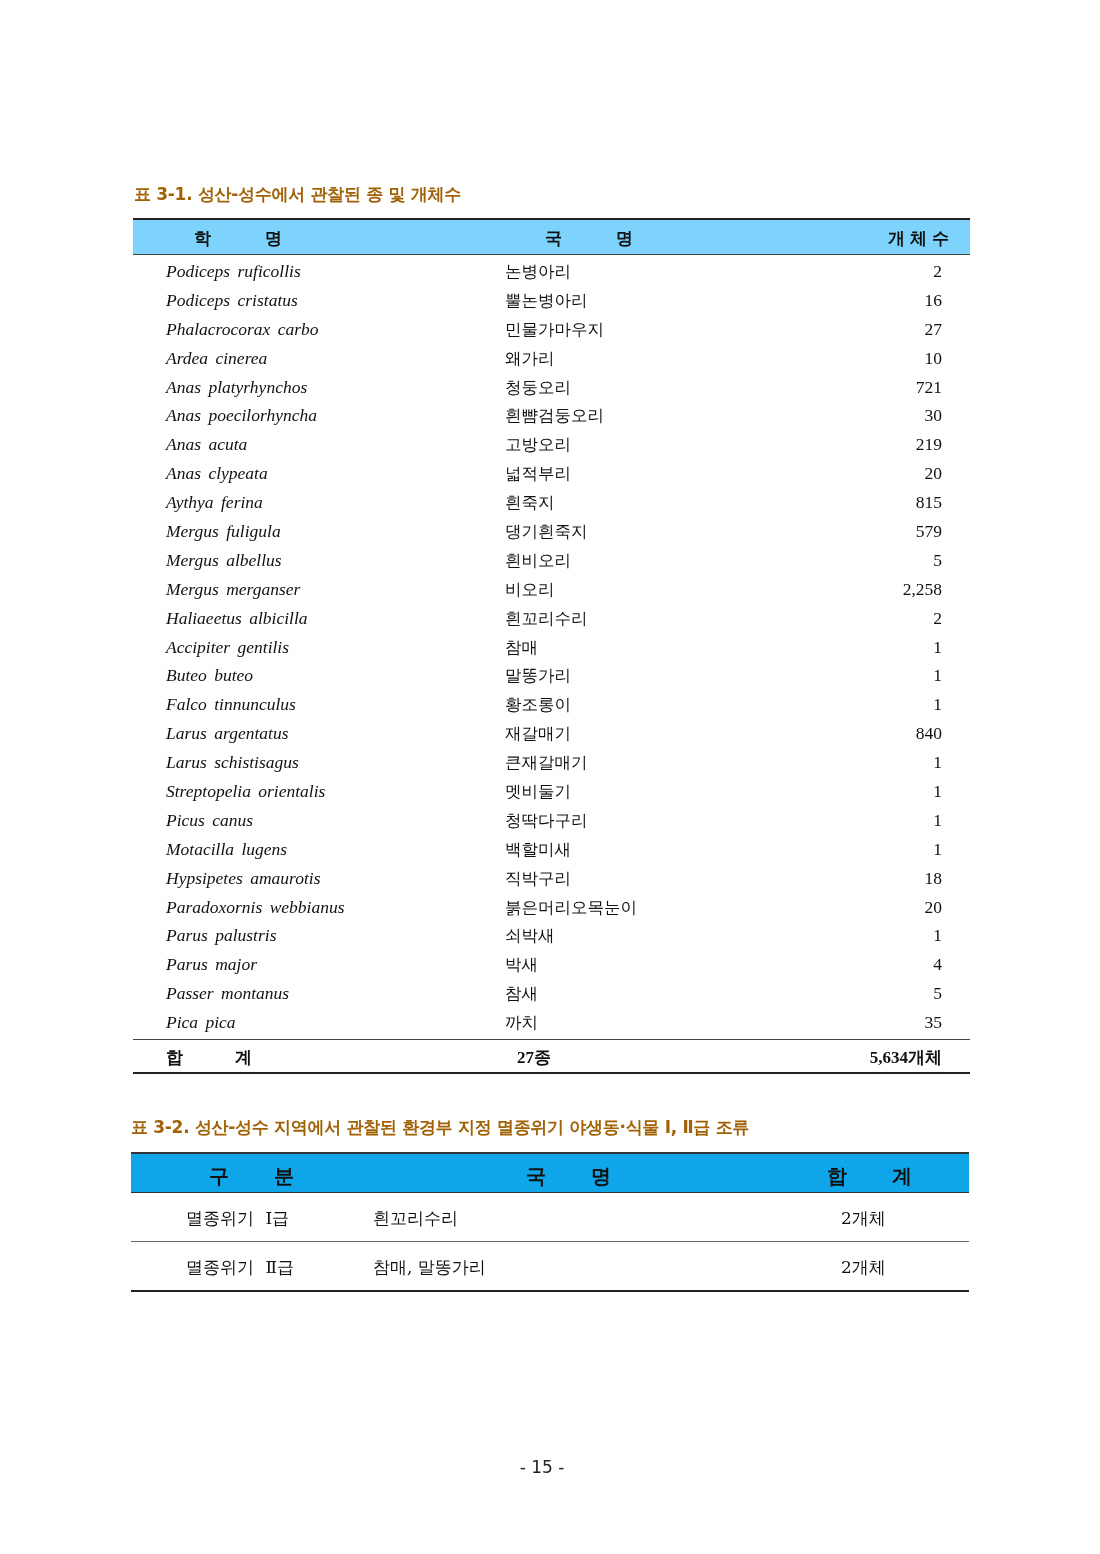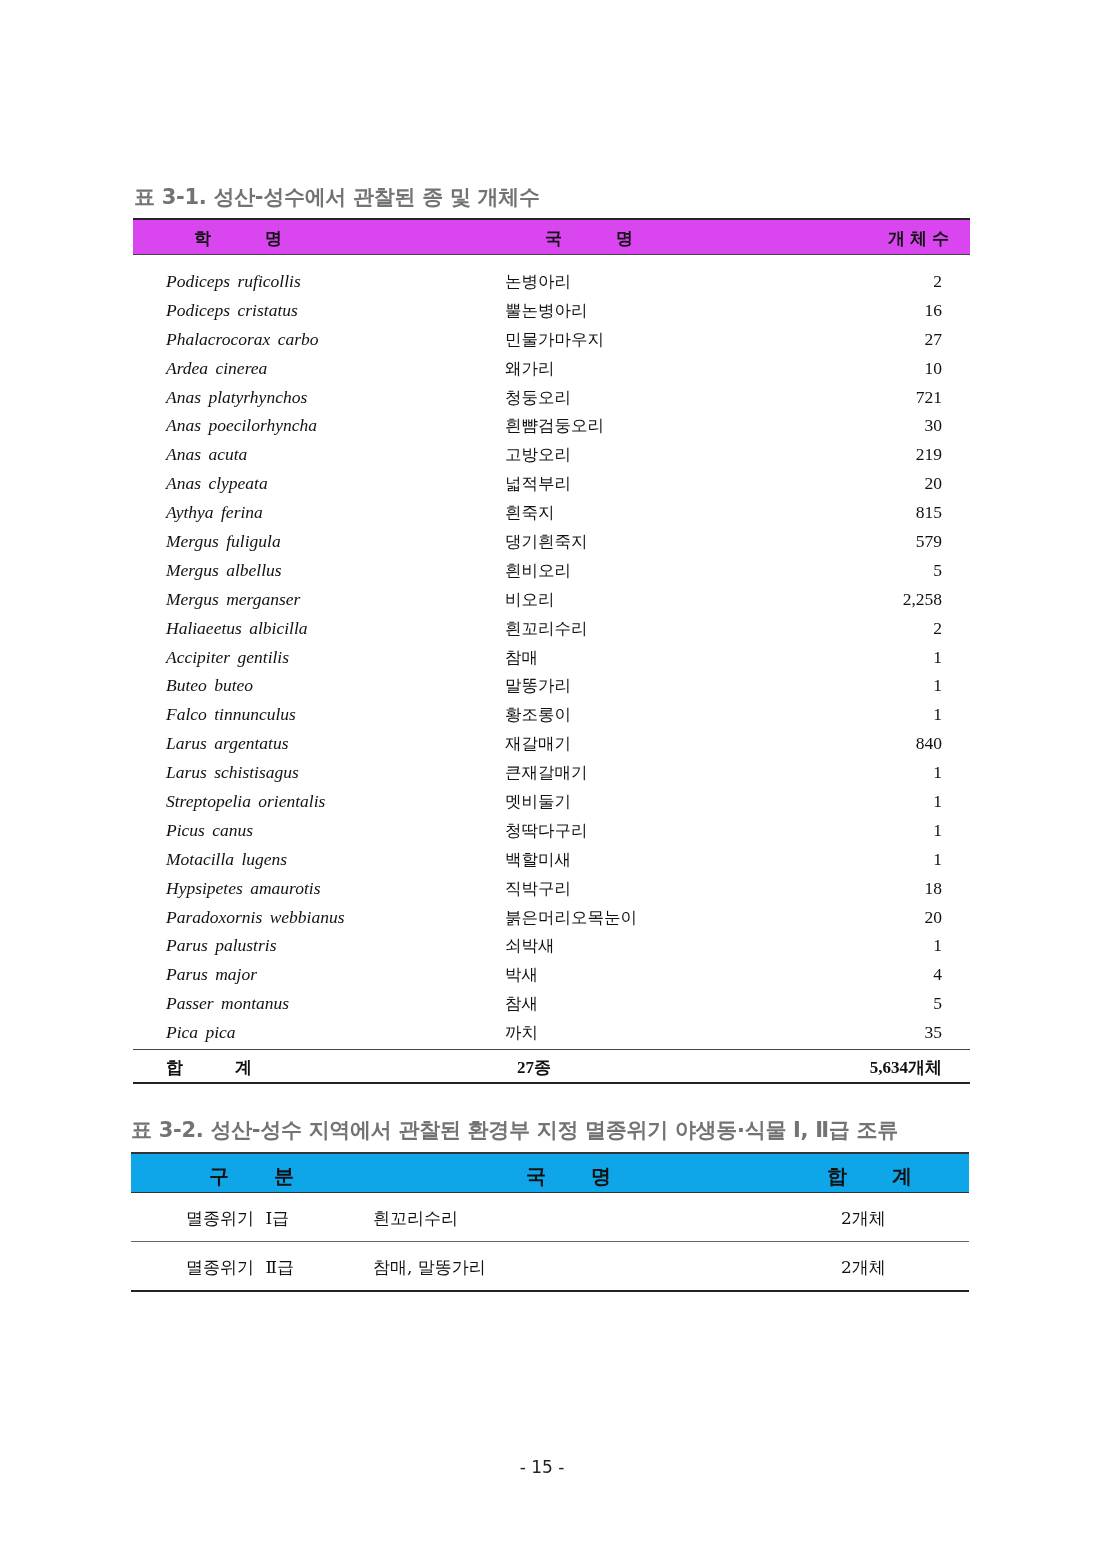--- a/index.html
+++ b/index.html
@@ -1,45 +1,45 @@
 <!DOCTYPE html>
 <html><head>
   <meta charset="utf-8">
   <style>
     html, body { margin: 0; padding: 0; background: #ffffff; }
     body { width: 1100px; height: 1554px; position: relative; overflow: hidden; color: #111; }
     .caption {
       position: absolute;
       font-family: "DejaVu Sans", sans-serif;
       font-weight: bold;
-      font-size: 21px;
-      color: #737373;
+      font-size: 17px;
+      color: #a16207;
       letter-spacing: -0.3px;
     }
     #cap1 { left: 134px; top: 183px; }
     #cap2 { left: 131px; top: 1116px; }
 
     
     .t1 {
       position: absolute;
       left: 133px; top: 218px; width: 837px;
       border-top: 2px solid #222;
       border-bottom: 2px solid #222;
     }
     .t1 .head {
-      height: 34px; background: #d946ef;
+      height: 34px; background: #7dd3fc;
       border-bottom: 1px solid #444;
       position: relative;
       font-family: "DejaVu Sans", sans-serif; font-weight: bold; font-size: 17px;
     }
     .t1 .head span { position: absolute; top: 7px; }
     .t1 .h-sci { left: 61px; word-spacing: 48px; }
     .t1 .h-kor { left: 412px; word-spacing: 48px; }
     .t1 .h-cnt { right: 16px; letter-spacing: 5px; }
-    .t1 .rows { padding-top: 12px; padding-bottom: 2px; }
+    .t1 .rows { padding-top: 2px; padding-bottom: 2px; }
     .t1 .row {
       height: 28.9px; position: relative;
       font-family: "Liberation Serif", serif; font-size: 17.5px;
     }
     .t1 .row span { position: absolute; top: 4px; white-space: nowrap; }
     .t1 .c-sci { left: 33px; font-style: italic; word-spacing: 3px; }
     .t1 .c-kor { left: 372px; font-family: "DejaVu Serif", serif; font-size: 16.5px; }
     .t1 .c-cnt { right: 28px; }
     .t1 .total {
       height: 32px; position: relative;

